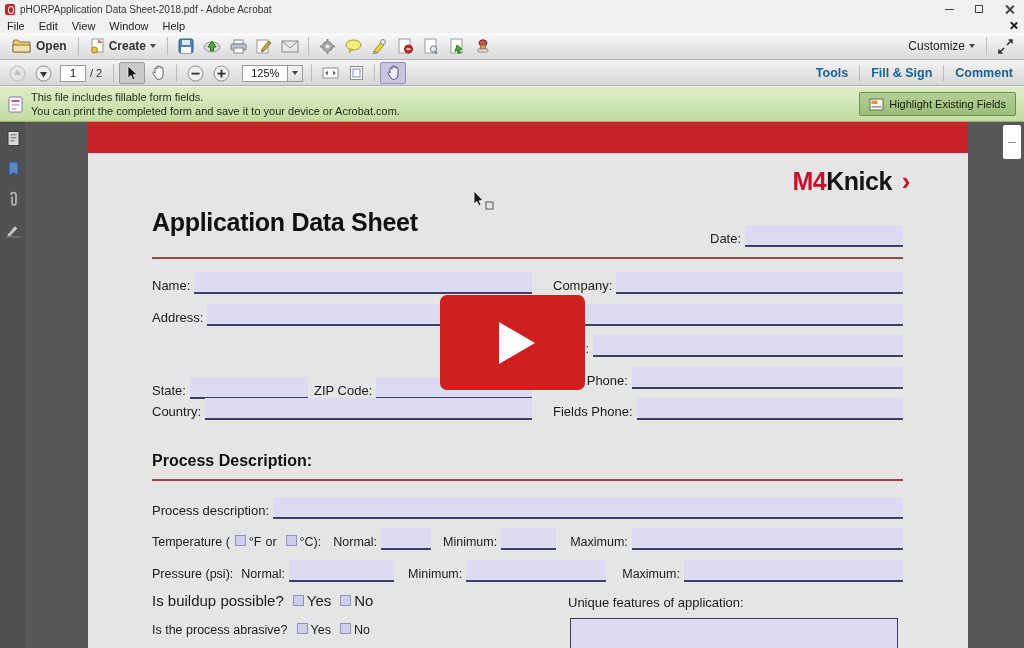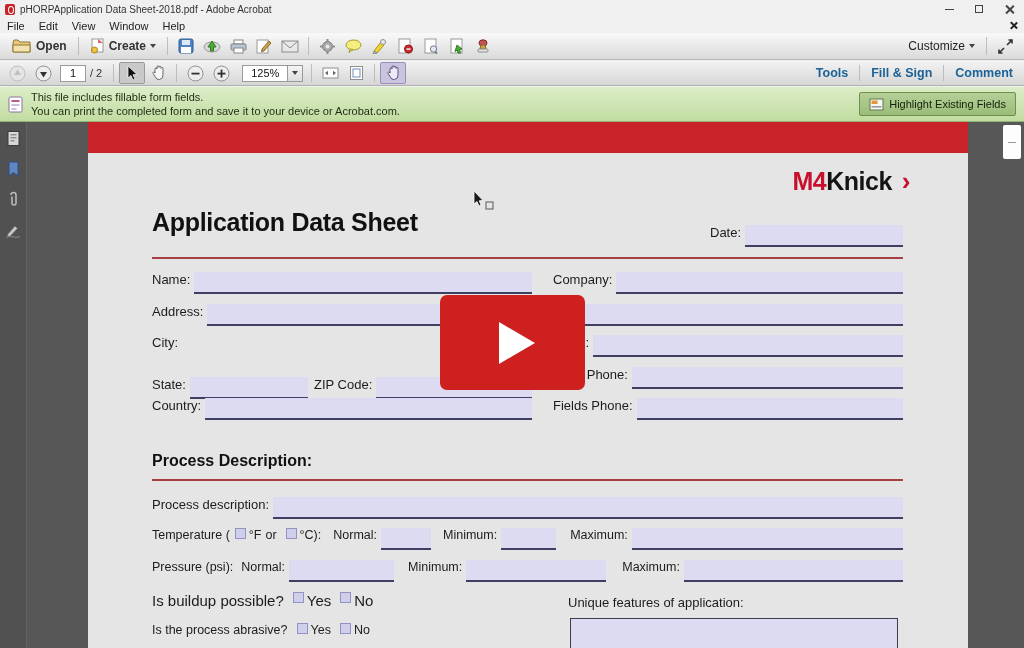--- a/index.html
+++ b/index.html
@@ -57,21 +57,21 @@
   .scrollthumb i { display:block; width:8px; height:1px; background:#9a9a9a; }
 
   .page { position:absolute; left:88px; top:0; width:880px; height:526px; background:#e5e5e5; overflow:hidden; }
   .redband { position:absolute; left:0; top:0; width:880px; height:31px; background:#c92228; }
   .logo { position:absolute; right:58px; top:44px; font-size:25px; font-weight:800; letter-spacing:-0.5px; display:flex; align-items:center; }
   .logo .m4 { color:#c8102e; } .logo .knick { color:#141414; }
   .logo .chev { color:#c8102e; font-weight:800; font-size:26px; margin-left:10px; }
   .pdf-title { position:absolute; left:64px; top:86px; font-size:25px; font-weight:800; color:#111; letter-spacing:-0.3px; }
   .redrule { position:absolute; left:64px; width:751px; height:2px; background:#a84043; }
 
-  .fldrow { position:absolute; display:flex; align-items:flex-start; font-size:13px; color:#1c1c1c; }
+  .fldrow { position:absolute; display:flex; align-items:flex-end; font-size:13px; color:#1c1c1c; }
   .fld { flex:1 1 auto; height:22px; background:#dcdbf2; border-bottom:2px solid #3f3f63; }
   .fld.fixed { flex:0 0 auto; }
   .fldrow .lbl { white-space:nowrap; padding-right:4px; padding-bottom:1px; }
   .cb { flex:0 0 auto; width:11px; height:11px; background:#cfcfec; border:1px solid #9393c3; margin:0 3px 4px 5px; }
   .proc-h { position:absolute; left:64px; font-size:16px; font-weight:800; color:#111; }
   .unique-lbl { position:absolute; font-size:13px; color:#1c1c1c; }
   .unique-box { position:absolute; width:328px; height:40px; background:#dcdbf2; border:1px solid #3c3c50; }
 
   .playwrap { position:absolute; left:352px; top:173px; width:145px; height:95px; background:#cd201f; border-radius:7px; display:flex; align-items:center; justify-content:center; }
   .playtri { width:0; height:0; border-left:36px solid #fff; border-top:21px solid transparent; border-bottom:21px solid transparent; margin-left:8px; }

